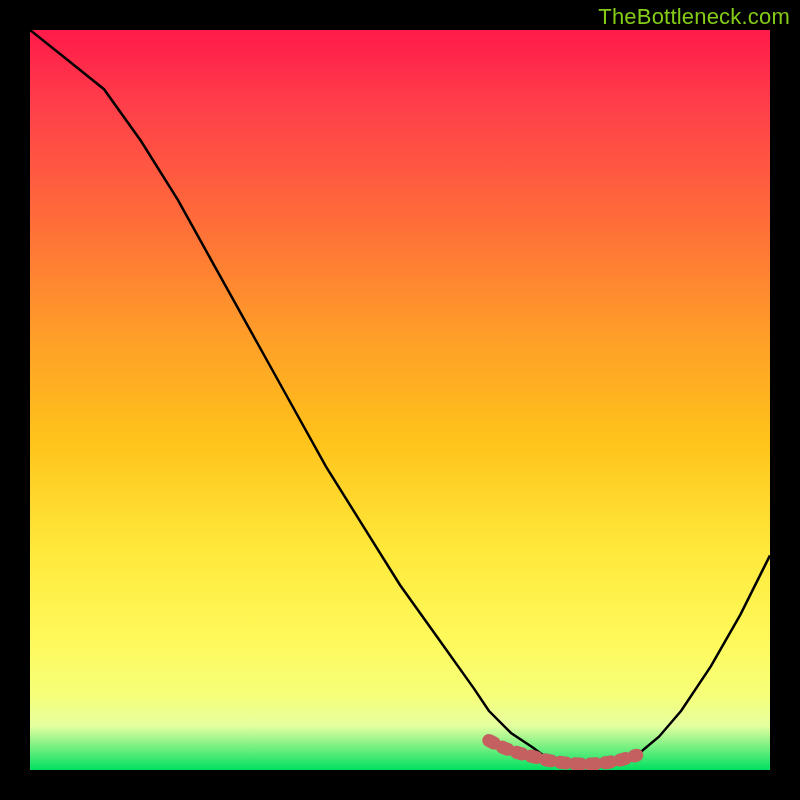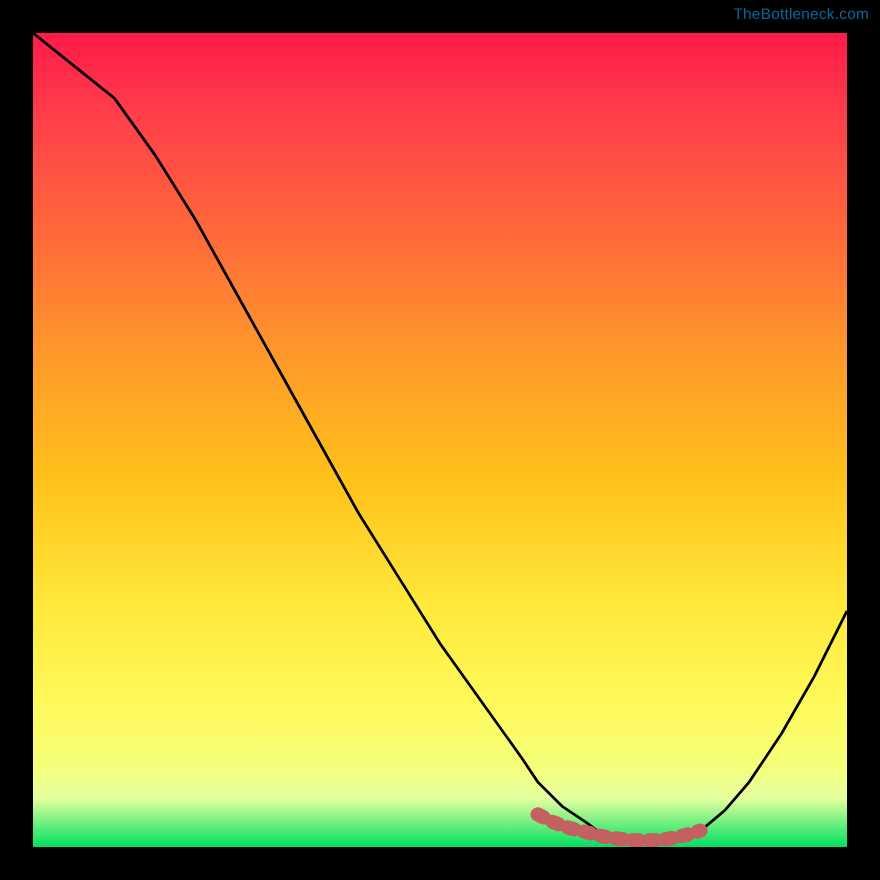--- a/index.html
+++ b/index.html
@@ -13,22 +13,22 @@
   }
   .stage {
     position: relative;
     width: 800px;
     height: 800px;
   }
   .watermark {
     position: absolute;
     top: 4px;
     right: 10px;
-    color: #0369a1;
-    font-size: 14px;
+    color: #84cc16;
+    font-size: 22px;
     font-weight: 500;
     letter-spacing: 0.2px;
     z-index: 20;
   }
   .plot {
     position: absolute;
     left: 30px;
     top: 30px;
     width: 740px;
     height: 740px;

